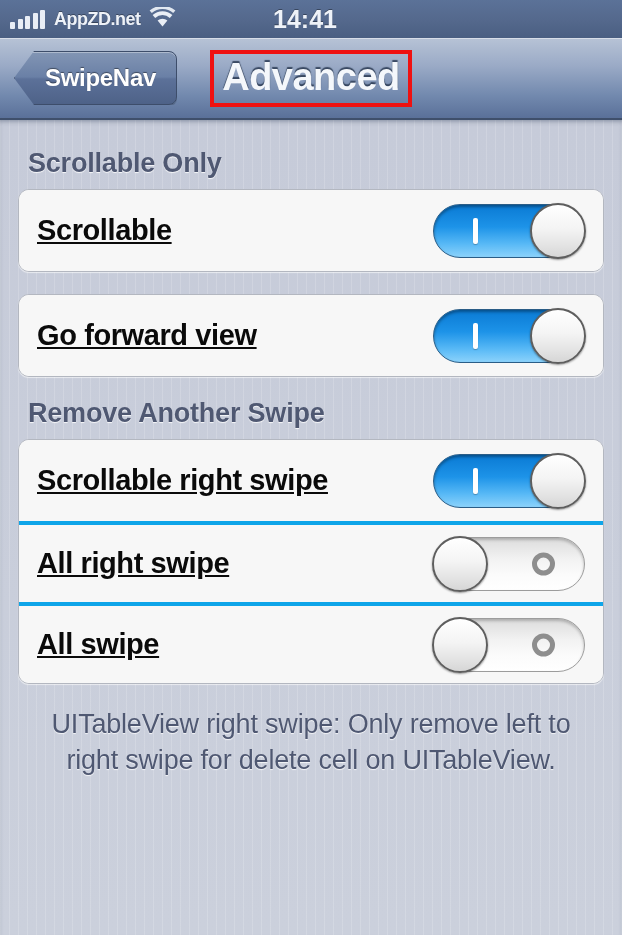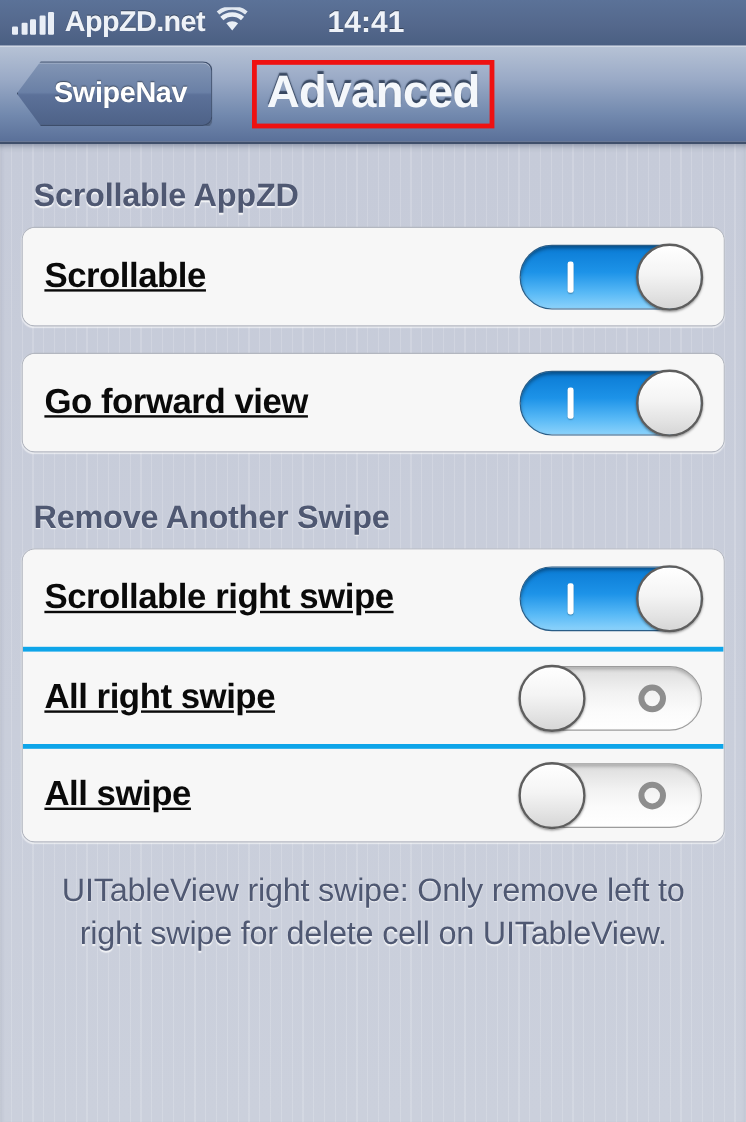--- a/index.html
+++ b/index.html
@@ -18,21 +18,21 @@
     background:linear-gradient(to bottom,#5b7298 0%,#54688c 55%,#4a5f82 100%);
     display:flex;
     align-items:center;
     padding:0 10px;
     color:#e7ecf4;
   }
   .sb-left{ display:flex; align-items:center; gap:9px; }
   .sb-center{ position:absolute; left:0; right:12px; text-align:center; }
   .sb-right{ margin-left:auto; display:flex; align-items:center; gap:11px; position:relative; z-index:2;}
   .sb-text{
-    font-size:24px; font-weight:bold; letter-spacing:-0.5px;
+    font-size:18px; font-weight:bold; letter-spacing:-0.5px;
     text-shadow:0 -1px 0 rgba(0,0,0,.35);
     color:#eef2f8;
   }
   .sb-time{ font-size:25px; font-weight:bold; text-shadow:0 -1px 0 rgba(0,0,0,.35); color:#eef2f8;}
   .bars{ display:flex; align-items:flex-end; gap:2.5px; height:20px;}
   .bars i{ display:block; width:5px; background:#e9eef6; border-radius:1px; }
   .bars i:nth-child(1){height:7px}
   .bars i:nth-child(2){height:10px}
   .bars i:nth-child(3){height:13px}
   .bars i:nth-child(4){height:16px}
@@ -95,21 +95,21 @@
   }
 
   .section-header{
     font-size:27px; font-weight:bold;
     color:#4f5872;
     text-shadow:0 1px 1px rgba(255,255,255,.85);
     letter-spacing:-0.2px;
     padding:26px 10px 10px 10px;
   }
   .sec1-header{ padding-top:28px; }
-  .sec2-header{ padding-top:39px; }
+  .sec2-header{ padding-top:21px; }
 
   .card{
     background:#f7f7f7;
     border:1px solid #b3b7c0;
     border-radius:11px;
     box-shadow:0 1px 1px rgba(255,255,255,.6), inset 0 1px 0 rgba(255,255,255,.9);
     overflow:hidden;
   }
   .gap{ height:22px; }
 
@@ -224,21 +224,21 @@
   <div class="back-btn">
     <span>SwipeNav</span>
   </div>
   <div class="nav-title-wrap">
     <div class="nav-title">Advanced</div>
   </div>
 </div>
 
 <div class="content">
 
-  <div class="section-header sec1-header">Scrollable AppZD</div>
+  <div class="section-header sec1-header">Scrollable Only</div>
 
   <div class="card">
     <div class="row">
       <div class="row-label">Scrollable</div>
       <div class="switch on">
         <div class="sw-track"></div>
         <div class="sw-mark"></div>
         <div class="sw-knob"></div>
       </div>
     </div>

